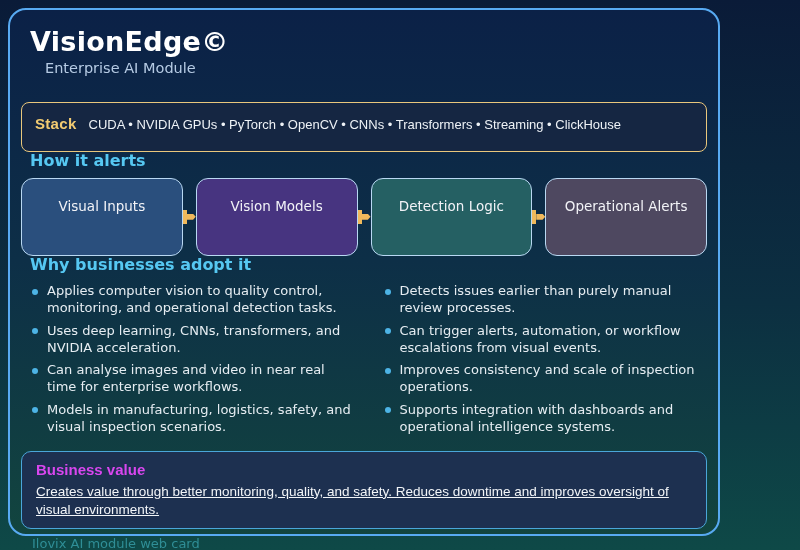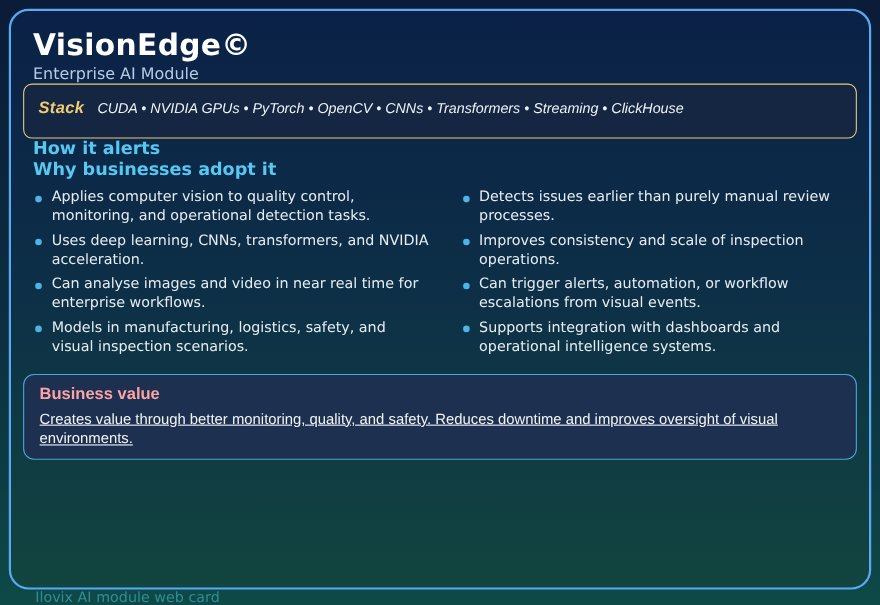--- a/index.html
+++ b/index.html
@@ -3,34 +3,34 @@
 <meta charset="utf-8">
 <style>
   html,body{margin:0;padding:0;}
   body{
     width:800px;height:550px;overflow:hidden;position:relative;
     background:linear-gradient(180deg,#0a1b38 0%,#0c2f41 55%,#0e4947 100%);
     font-family:"DejaVu Sans","Liberation Sans",sans-serif;
     -webkit-font-smoothing:antialiased;
   }
   .card{
-    position:absolute;left:8px;top:8px;width:784px;height:528px;
+    position:absolute;left:8px;top:8px;width:712px;height:528px;
     box-sizing:border-box;border:2.5px solid #58aaf2;border-radius:18px;
     background:linear-gradient(180deg,#0b2147 0%,#0d2f47 48%,#12453f 100%);
     padding:10px 11px 0 11px;
   }
   .title{
     color:#ffffff;font-size:27px;font-weight:bold;letter-spacing:.3px;
     margin:6px 0 0 9px;line-height:1.2;
   }
-  .subtitle{color:#b6cbe4;font-size:14.5px;margin:2px 0 0 9px;}
+  .subtitle{color:#b6cbe4;font-size:14.5px;margin:2px 0 0 24px;}
   .stack-box{
-    margin-top:0;box-sizing:border-box;height:50px;
+    margin-top:26px;box-sizing:border-box;height:50px;
     border:1.5px solid #e9c77c;border-radius:8px;background:#152642;
-    padding:11px 13px 0 13px;white-space:nowrap;overflow:hidden;font-style:italic;
+    padding:11px 13px 0 13px;white-space:nowrap;overflow:hidden;
   }
   .stack-label{color:#f2cb72;font-weight:bold;font-size:15px;
     font-family:"Liberation Sans",sans-serif;letter-spacing:.3px;margin-right:12px;}
   .stack-items{color:#eef2f6;font-size:13px;font-family:"Liberation Sans",sans-serif;}
   h2.section{
     color:#56c8f2;font-size:16px;font-weight:bold;margin:0 0 0 9px;line-height:1.15;
   }
   .hiw-heading{margin-top:14px;}
   .flow{display:flex;align-items:center;margin-top:7px;}
   .step{
@@ -53,21 +53,21 @@
   ul.bullets li::before{
     content:"";position:absolute;left:2px;top:5.5px;width:6px;height:6px;
     border-radius:50%;background:#4db4e6;
   }
   .bv-box{
     margin-top:15px;box-sizing:border-box;height:78px;
     background:#1d3050;border:1.5px solid #4aa6d9;border-radius:10px;
     padding:9px 14px 0 14px;
   }
   .bv-heading{
-    color:#fca5a5;font-size:15px;font-weight:bold;margin:0;
+    color:#d946ef;font-size:15px;font-weight:bold;margin:0;
     font-family:"Liberation Sans",sans-serif;
   }
   .bv-body{
     color:#f2f5f8;font-size:13.5px;line-height:18px;margin-top:5px;
     font-family:"Liberation Sans",sans-serif;max-width:740px;text-decoration:underline;
   }
   .footer-caption{
     position:absolute;left:32px;top:536px;color:#2f8e96;font-size:13px;
     font-family:"DejaVu Sans",sans-serif;
   }
@@ -79,37 +79,46 @@
 
   <div class="title">VisionEdge©</div>
   <div class="subtitle">Enterprise AI Module</div>
 
   <div class="stack-box">
     <span class="stack-label">Stack</span><span class="stack-items">CUDA • NVIDIA GPUs • PyTorch • OpenCV • CNNs • Transformers • Streaming • ClickHouse</span>
   </div>
 
   <h2 class="section hiw-heading">How it alerts</h2>
 
+  <div class="flow">
+    <div class="step" style="background: rgb(42, 79, 125);">Visual Inputs</div>
+    <div class="flow-arrow"></div>
+    <div class="step" style="background: rgb(71, 52, 128);">Vision Models</div>
+    <div class="flow-arrow"></div>
+    <div class="step" style="background: rgb(37, 96, 99);">Detection Logic</div>
+    <div class="flow-arrow"></div>
+    <div class="step" style="background: rgb(78, 72, 96);">Operational Alerts</div>
+  </div>
 
   <h2 class="section why-heading">Why businesses adopt it</h2>
 
   <div class="why-cols">
     <div class="why-col">
       <ul class="bullets">
         <li>Applies computer vision to quality control, monitoring, and operational detection tasks.</li>
         <li>Uses deep learning, CNNs, transformers, and NVIDIA acceleration.</li>
         <li>Can analyse images and video in near real time for enterprise workflows.</li>
         <li>Models in manufacturing, logistics, safety, and visual inspection scenarios.</li>
       </ul>
     </div>
     <div class="why-col">
       <ul class="bullets">
         <li>Detects issues earlier than purely manual review processes.</li>
+        <li>Can trigger alerts, automation, or workflow escalations from visual events.</li>
         <li>Improves consistency and scale of inspection operations.</li>
-        <li>Can trigger alerts, automation, or workflow escalations from visual events.</li>
         <li>Supports integration with dashboards and operational intelligence systems.</li>
       </ul>
     </div>
   </div>
 
   <div class="bv-box">
     <div class="bv-heading">Business value</div>
     <div class="bv-body">Creates value through better monitoring, quality, and safety. Reduces downtime and improves oversight of visual environments.</div>
   </div>
 

